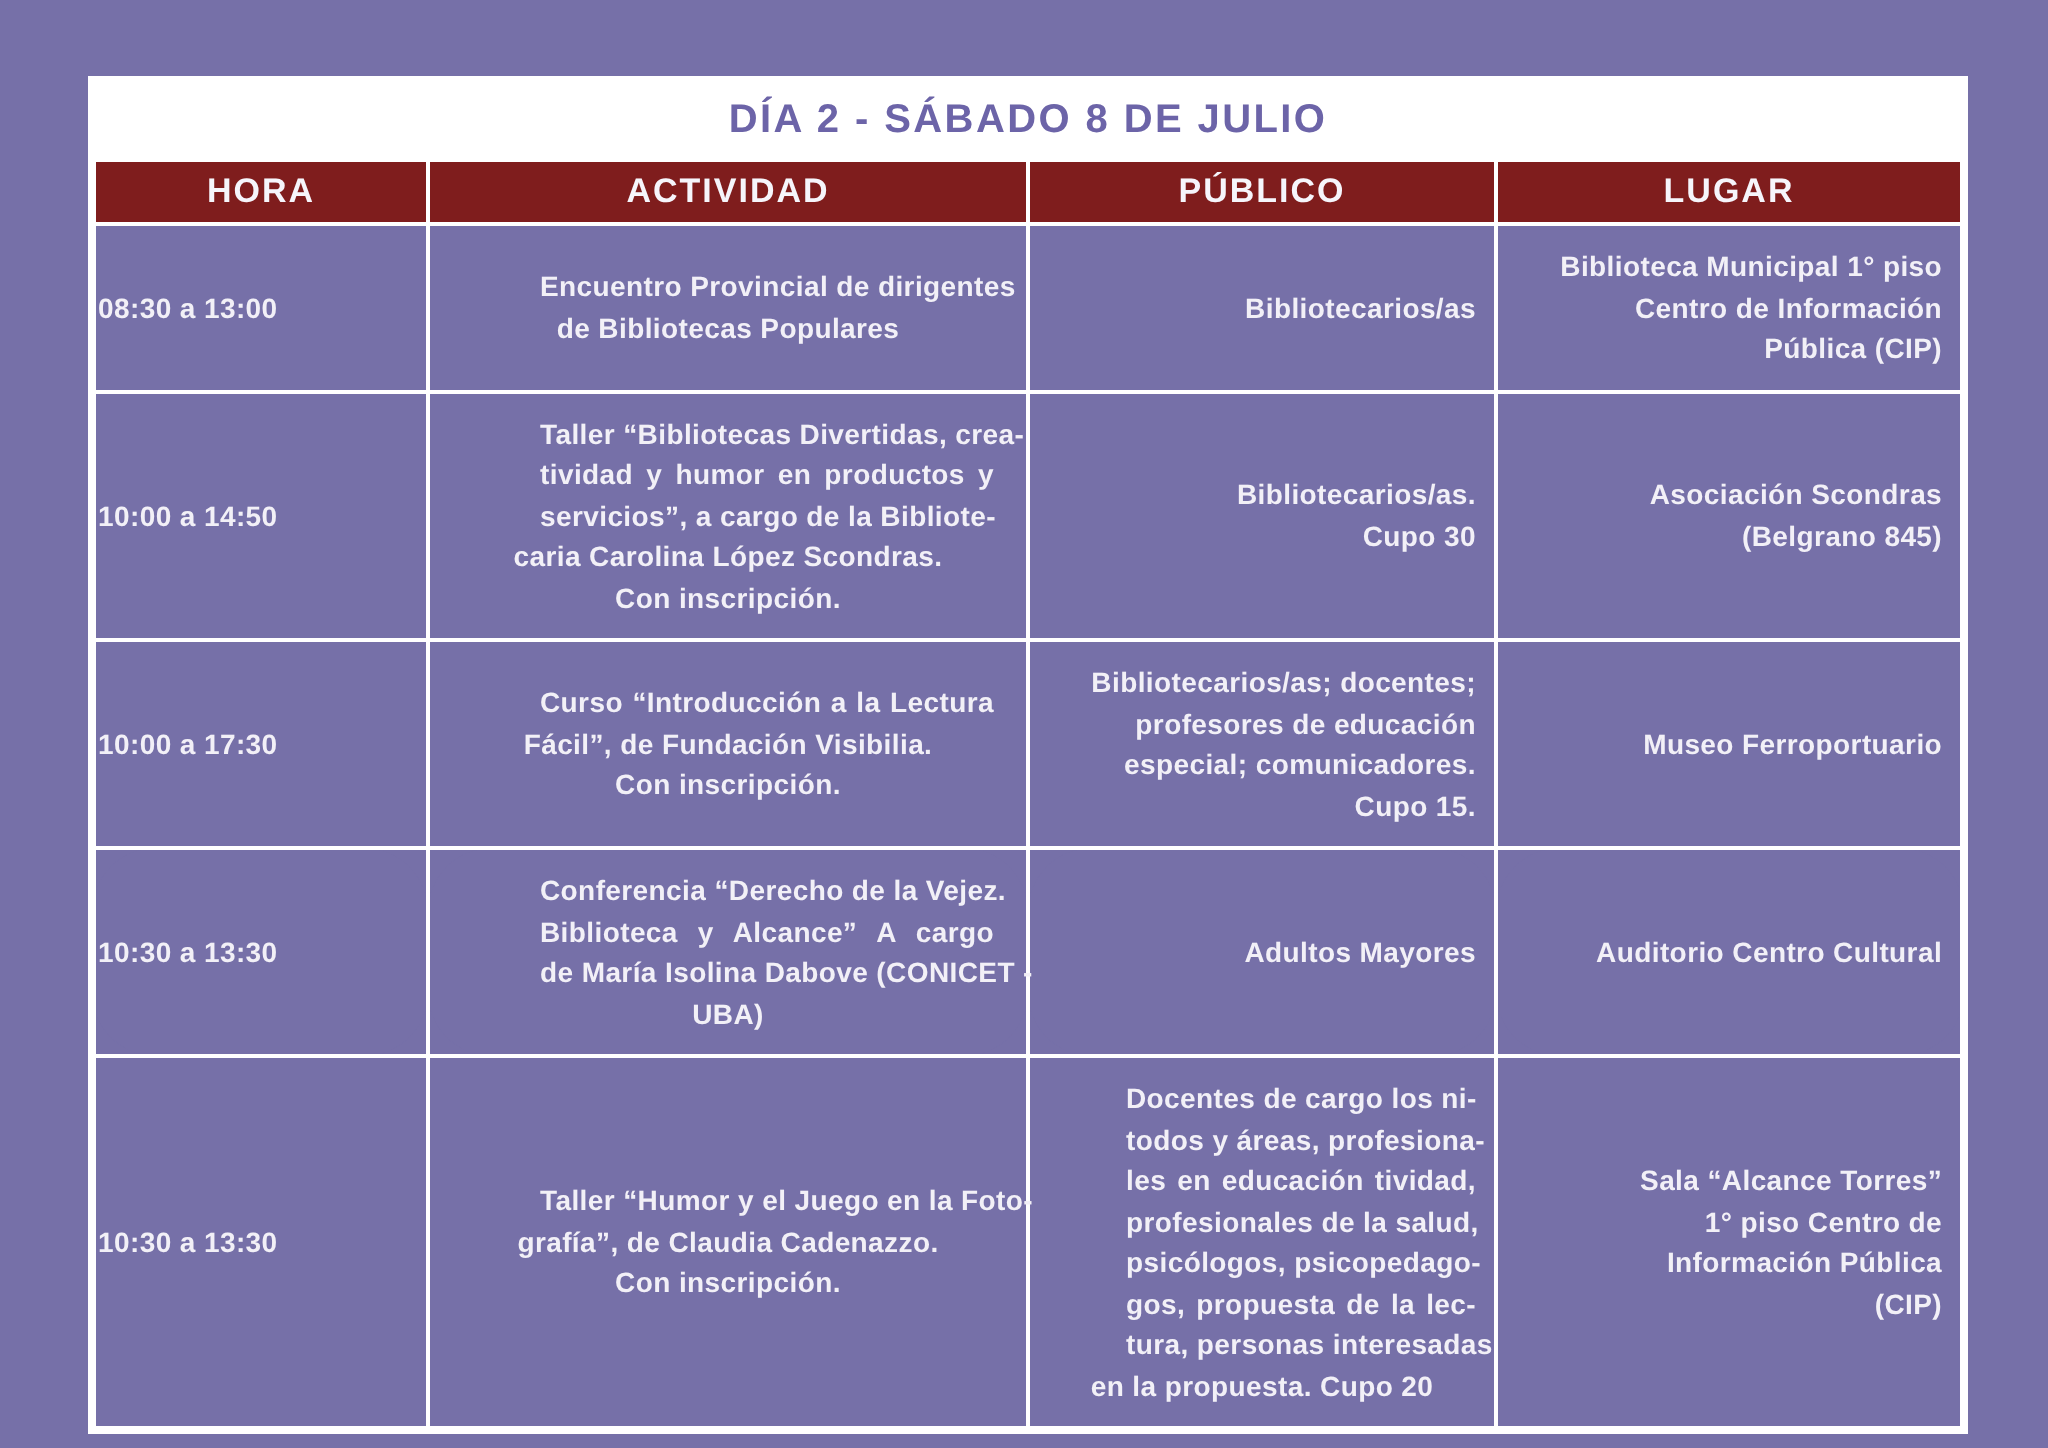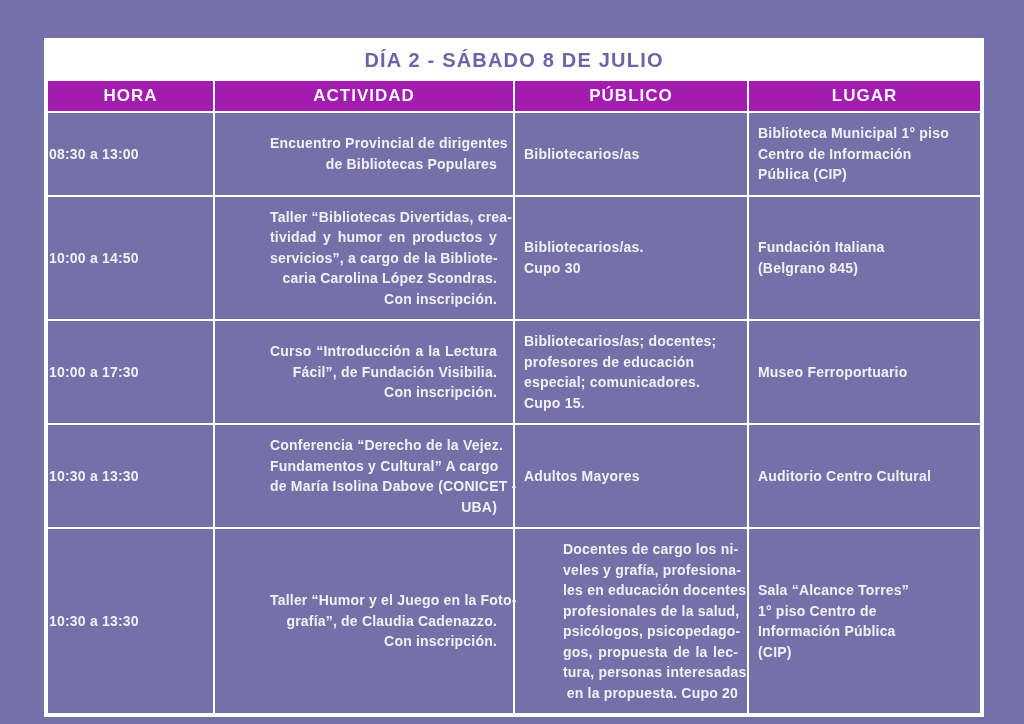--- a/index.html
+++ b/index.html
@@ -28,43 +28,43 @@
   .title-cell {
     background: #ffffff;
     color: #6c64a8;
     font-size: 20px;
     font-weight: bold;
     text-align: center;
     letter-spacing: 1.2px;
     height: 40px;
   }
   .header-cell {
-    background: #a21caf;
+    background: #7f1d1d;
     color: #f6f5fb;
     font-size: 17px;
     font-weight: bold;
     letter-spacing: 1px;
     height: 32px;
   }
   td.cell {
     background: #7670a8;
     color: #f2f0f7;
     font-size: 14px;
     font-weight: bold;
     line-height: 20.5px;
     letter-spacing: 0.2px;
   }
   td.hora { }
   td.actividad { padding: 10px 16px; }
   td.publico { padding: 10px 9px; }
   td.lugar   { padding: 10px 9px; }
   .line { white-space: nowrap; }
   .line.just   { text-align: justify; text-align-last: justify; margin-left: 39px; }
-  .line.last   { text-align: right; }
-  .line.center { text-align: left; }
+  .line.last   { text-align: center; }
+  .line.center { text-align: right; }
   tr.r1 td { height: 72px; }
   tr.r2 td { height: 112px; }
   tr.r3 td { height: 86px; }
   tr.r4 td { height: 96px; border-radius: 32px; }
   tr.r5 td { height: 178px; }
 </style>
 </head>
 <body>
 
 <div class="page">
@@ -107,21 +107,21 @@
             <div class="line just">tividad y humor en productos y</div>
             <div class="line just">servicios”, a cargo de la Bibliote-</div>
             <div class="line last">caria Carolina López Scondras.</div>
             <div class="line last">Con inscripción.</div>
           </td>
       <td class="cell publico">
             <div class="line center">Bibliotecarios/as.</div>
             <div class="line center">Cupo 30</div>
           </td>
       <td class="cell lugar">
-            <div class="line center">Fundación Italiana</div>
+            <div class="line center">Asociación Scondras</div>
             <div class="line center">(Belgrano 845)</div>
           </td>
     </tr>
     <tr class="r3">
       <td class="cell hora">10:00 a 17:30</td>
       <td class="cell actividad">
             <div class="line just">Curso “Introducción a la Lectura</div>
             <div class="line last">Fácil”, de Fundación Visibilia.</div>
             <div class="line last">Con inscripción.</div>
           </td>
@@ -132,42 +132,42 @@
             <div class="line center">Cupo 15.</div>
           </td>
       <td class="cell lugar">
             <div class="line center">Museo Ferroportuario</div>
           </td>
     </tr>
     <tr class="r4">
       <td class="cell hora">10:30 a 13:30</td>
       <td class="cell actividad">
             <div class="line just">Conferencia “Derecho de la Vejez.</div>
-            <div class="line just">Fundamentos y Cultural” A cargo</div>
+            <div class="line just">Biblioteca y Alcance” A cargo</div>
             <div class="line just">de María Isolina Dabove (CONICET -</div>
             <div class="line last">UBA)</div>
           </td>
       <td class="cell publico">
             <div class="line center">Adultos Mayores</div>
           </td>
       <td class="cell lugar">
             <div class="line center">Auditorio Centro Cultural</div>
           </td>
     </tr>
     <tr class="r5">
       <td class="cell hora">10:30 a 13:30</td>
       <td class="cell actividad">
             <div class="line just">Taller “Humor y el Juego en la Foto-</div>
             <div class="line last">grafía”, de Claudia Cadenazzo.</div>
             <div class="line last">Con inscripción.</div>
           </td>
       <td class="cell publico">
             <div class="line just">Docentes de cargo los ni-</div>
-            <div class="line just">veles y grafía, profesiona-</div>
-            <div class="line just">les en educación docentes,</div>
+            <div class="line just">todos y áreas, profesiona-</div>
+            <div class="line just">les en educación tividad,</div>
             <div class="line just">profesionales de la salud,</div>
             <div class="line just">psicólogos, psicopedago-</div>
             <div class="line just">gos, propuesta de la lec-</div>
             <div class="line just">tura, personas interesadas</div>
             <div class="line last">en la propuesta. Cupo 20</div>
           </td>
       <td class="cell lugar">
             <div class="line center">Sala “Alcance Torres”</div>
             <div class="line center">1° piso Centro de</div>
             <div class="line center">Información Pública</div>

